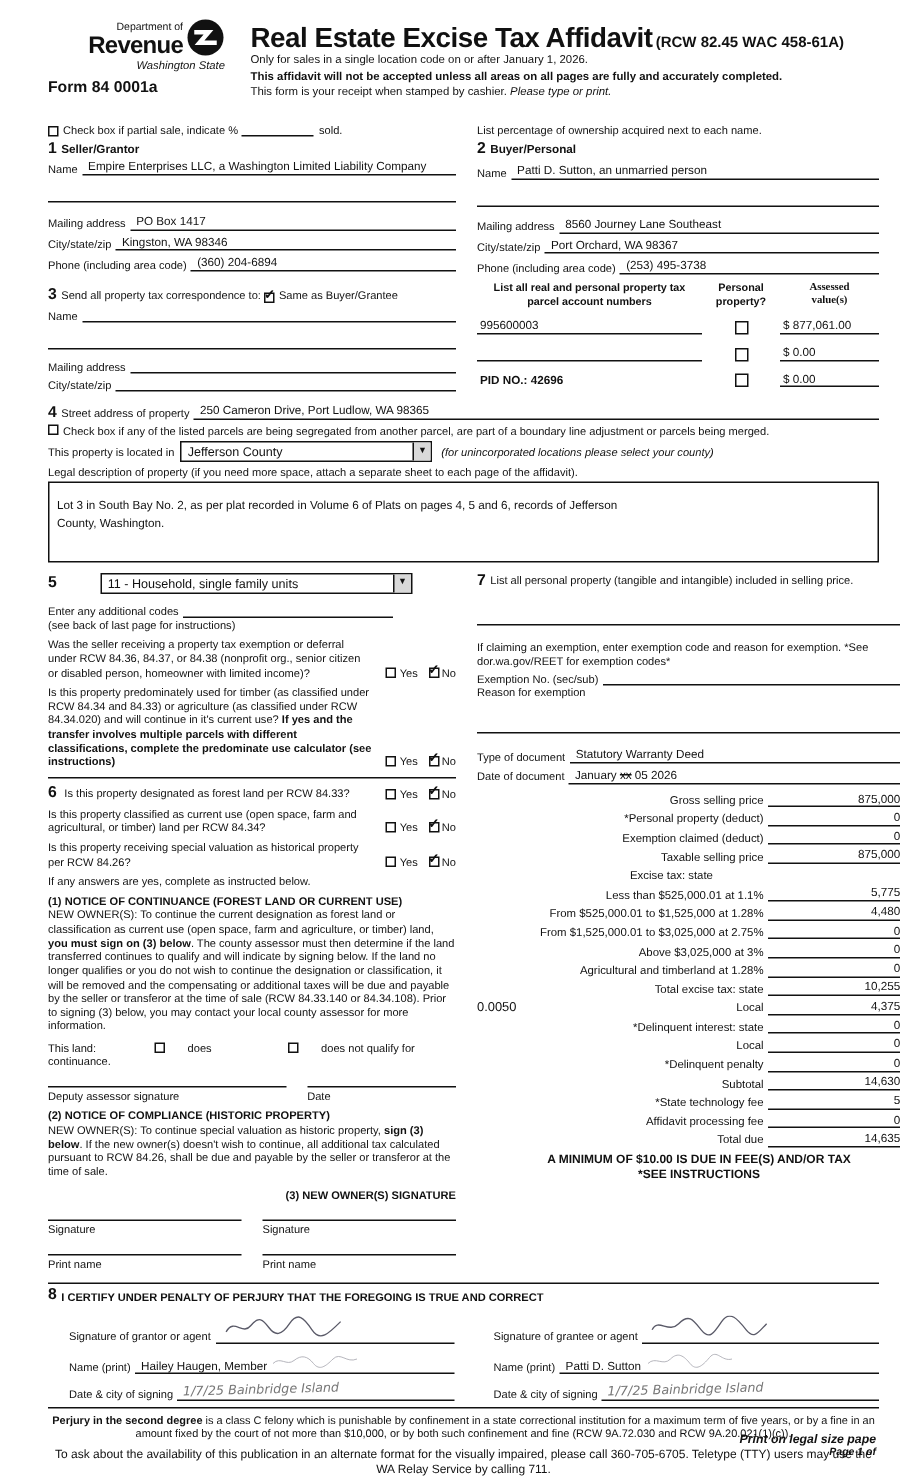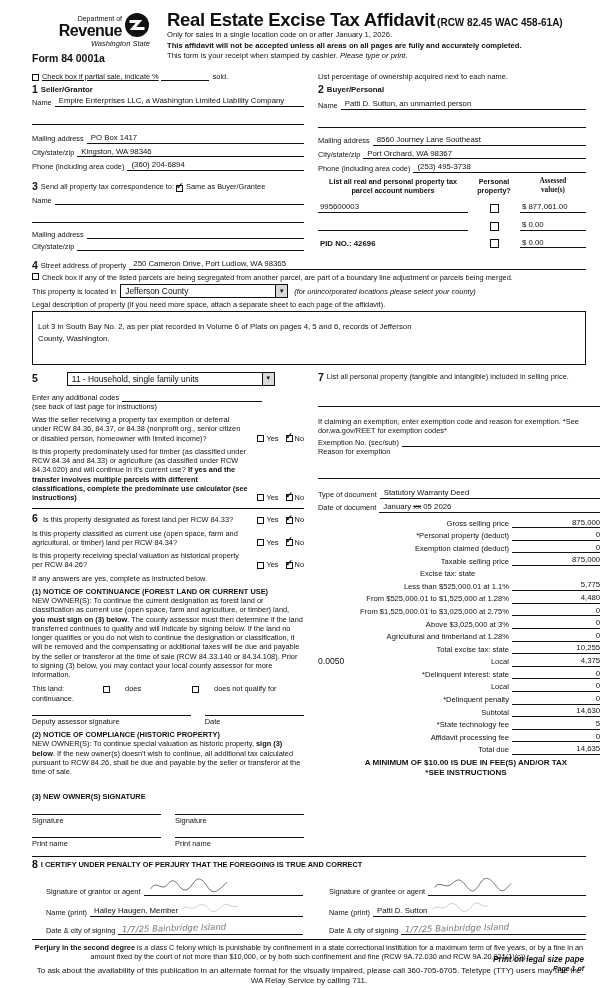--- a/index.html
+++ b/index.html
@@ -1,21 +1,21 @@
 <!DOCTYPE html>
 <html><head>
 <meta charset="utf-8">
 <style>
   * { box-sizing: border-box; margin: 0; padding: 0; }
   body { margin: 0; background: #fff; font-family: "Liberation Sans", sans-serif; color: #111; }
   .page { position: relative; width: 600px; height: 988px; background: #fff; overflow: hidden;
           padding: 8px 14px 0 32px; font-size: 7.4px; line-height: 1.25; }
 
   
-  .hdr { display: flex; align-items: flex-start; margin-bottom: 6px; }
+  .hdr { display: flex; align-items: flex-end; margin-bottom: 16px; }
   .logo-block { width: 118px; padding-top: 4px; flex: 0 0 auto; }
   .logo-row { display: flex; align-items: flex-end; justify-content: flex-end; }
   .logo-txt { text-align: right; margin-right: 2px; }
   .dept { font-size: 7px; }
   .revenue { font-size: 16px; font-weight: bold; letter-spacing: -0.5px; line-height: 0.9; }
   .wastate { font-size: 7.5px; font-style: italic; text-align: right; margin-top: 1px; }
   .formno { font-size: 10.5px; font-weight: bold; margin-top: 4px; }
   .hdr-div { border-left: 1.5px solid #111; margin: 2px 8px 2px 8px; }
   .title-block { flex: 1; padding-top: 2px; }
   .title-line { line-height: 1.05; }
@@ -64,21 +64,21 @@
               font-size: 7.8px; }
 
   
   .q { display: flex; align-items: flex-end; margin-top: 4px; }
   .qtxt { flex: 1; padding-right: 4px; }
   .sec6 { border-top: 1px solid #111; margin-top: 6px; padding-top: 3px; }
   .notice-t { font-weight: bold; margin-top: 4px; }
   .landrow { display: flex; align-items: center; gap: 15px; margin-top: 5px; }
   .sigrow { display: flex; gap: 14px; margin-top: 12px; }
   .sigcell { flex: 1; border-top: 1px solid #111; padding-top: 1px; }
-  .center-t { text-align: left; font-weight: bold; margin-top: 16px; }
+  .center-t { text-align: right; font-weight: bold; margin-top: 6px; }
 
   
   .fin-row { display: flex; align-items: flex-end; height: 12.6px; }
   .fin-prefix { width: 42px; font-size: 8.6px; }
   .fin-label { flex: 1; text-align: right; white-space: nowrap; font-size: 7.6px; }
   .fin-line { width: 30px; border-bottom: 1px solid #111; margin-left: 3px; }
   .fin-val { width: 72px; border-bottom: 1px solid #111; text-align: right; padding-right: 3px; font-size: 7.8px; }
   .fin-row.center .fin-line, .fin-row.center .fin-val { border-bottom: none; }
   .fin-row.center .fin-label { text-align: center; flex: 0 0 auto; margin: 0 auto 0 60px; }
   .min-note { font-weight: bold; text-align: center; font-size: 8px; margin-top: 3px; }
@@ -130,21 +130,21 @@
       </div>
       <div class="sub">Only for sales in a single location code on or after January 1, 2026.</div>
       <div class="sub b">This affidavit will not be accepted unless all areas on all pages are fully and accurately completed.</div>
       <div class="sub"><span>This form is your receipt when stamped by cashier. </span><span class="ital">Please type or print.</span></div>
     </div>
   </div>
 
   <div class="cols" style="margin-bottom:3px;">
     <div class="colL" style="display:flex;align-items:flex-end;">
       <span class="cb"></span>
-      <span style="padding:0 2px 0 3px;text-decoration:underline;">Check box if partial sale, indicate %</span>
+      <span style="padding:0 2px 0 3px;">Check box if partial sale, indicate %</span>
       <span style="width:48px;border-bottom:1px solid #111;"></span>
       <span style="padding-left:4px;">sold.</span>
     </div>
     <div class="colR">List percentage of ownership acquired next to each name.</div>
   </div>
 
   <div class="cols">
     <div class="colL">
       <div style="display:flex;align-items:flex-end;">
         <span class="secnum">1</span>

